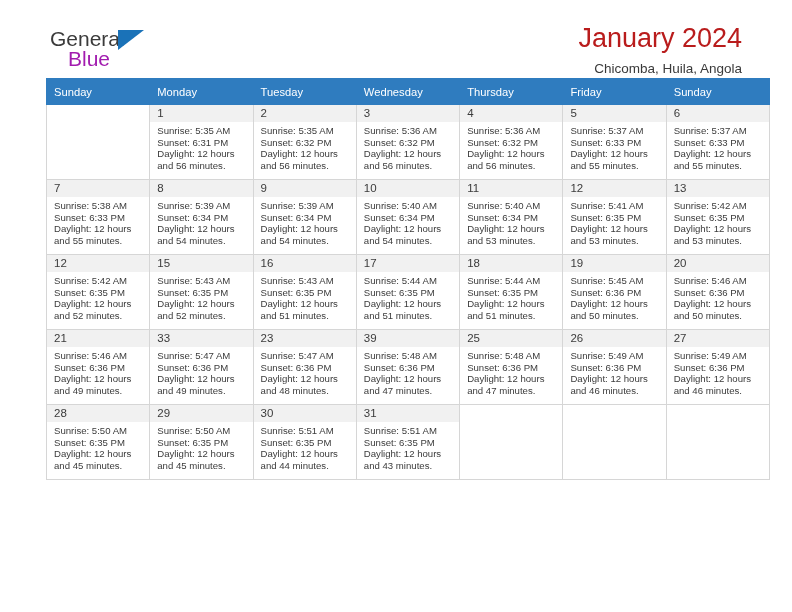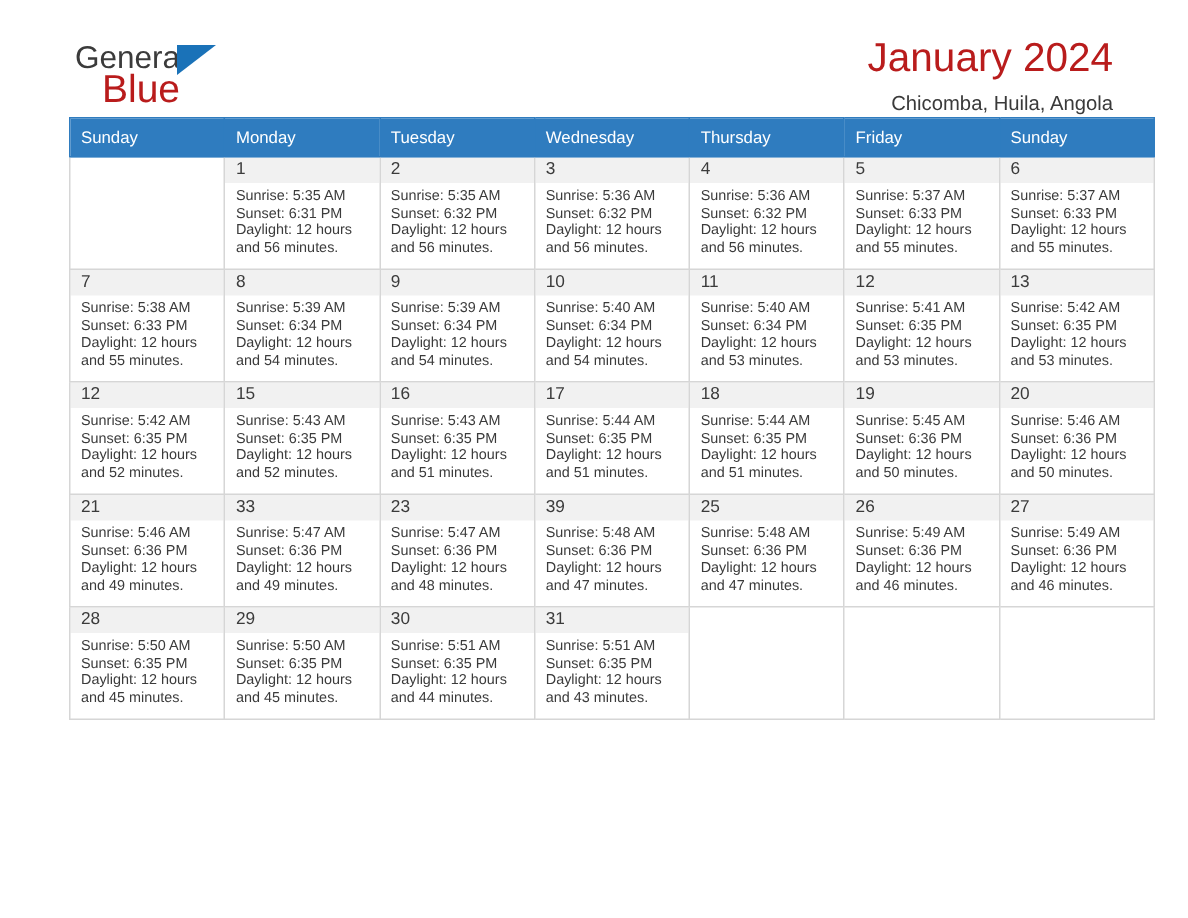--- a/index.html
+++ b/index.html
@@ -35,22 +35,22 @@
     height: 48px;
   }
   .brand-general {
     font-size: 21px;
     color: #3b3b3b;
     letter-spacing: 0px;
     line-height: 22px;
     font-family: "Liberation Sans", sans-serif;
   }
   .brand-blue {
-    font-size: 26px;
-    color: #b91c1c;
+    font-size: 21px;
+    color: #a21caf;
     line-height: 22px;
     margin-left: 18px;
     display: block;
     margin-top: -2px;
   }
   .brand-triangle {
     position: absolute;
     left: 68px;
     top: 2px;
     width: 0;

